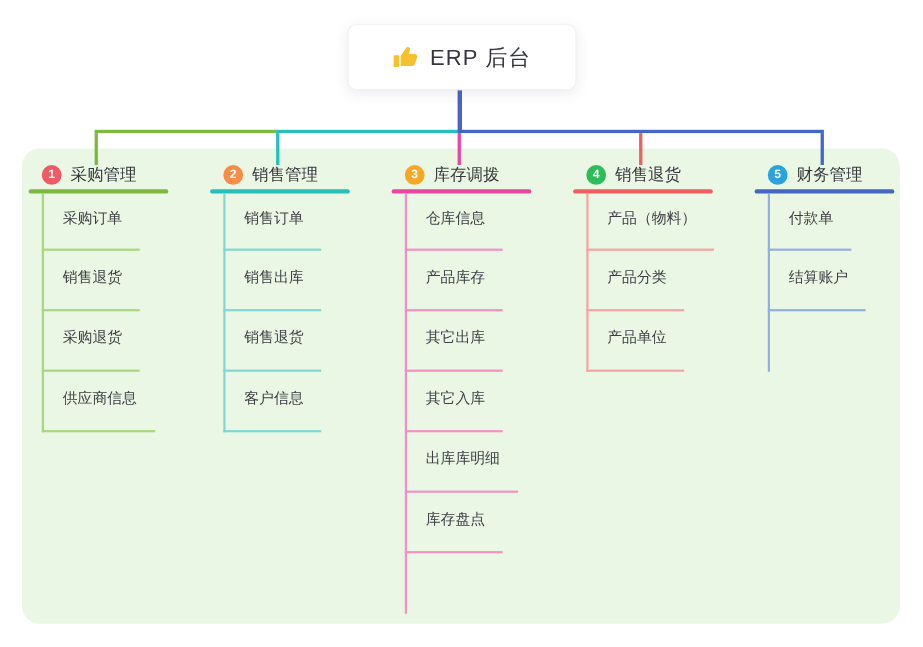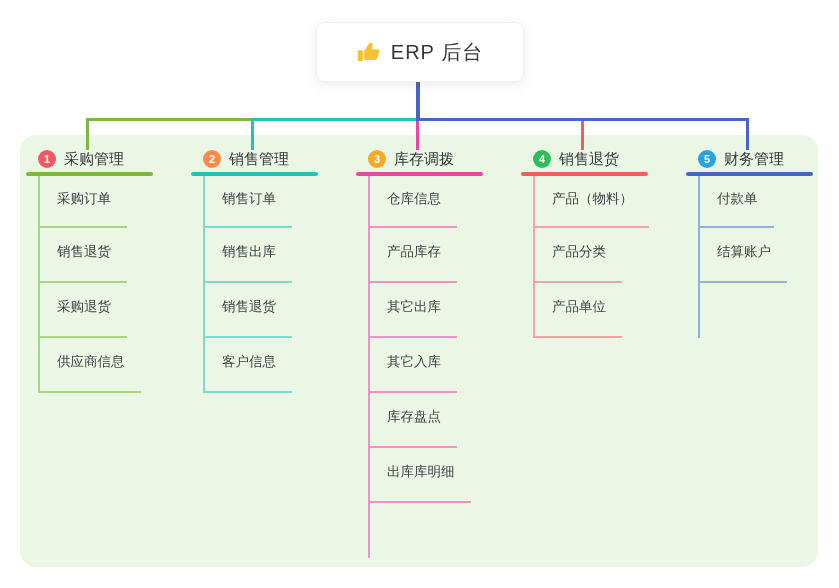--- a/index.html
+++ b/index.html
@@ -185,24 +185,24 @@
           <div class="child" style="border-bottom-color: rgb(243, 145, 198);">
             <span class="child-label">产品库存</span>
           </div>
           <div class="child" style="border-bottom-color: rgb(243, 145, 198);">
             <span class="child-label">其它出库</span>
           </div>
           <div class="child" style="border-bottom-color: rgb(243, 145, 198);">
             <span class="child-label">其它入库</span>
           </div>
           <div class="child" style="border-bottom-color: rgb(243, 145, 198);">
+            <span class="child-label">出库库明细</span>
+          </div>
+          <div class="child" style="border-bottom-color: rgb(243, 145, 198);">
             <span class="child-label">库存盘点</span>
-          </div>
-          <div class="child" style="border-bottom-color: rgb(243, 145, 198);">
-            <span class="child-label">出库库明细</span>
           </div>
         </div>
   </div>
 
   <div class="branch" style="left: 521px; top: 146px;">
     <div class="branch-header">
       <span class="badge" style="background: rgb(45, 189, 89);">4</span>
       <span class="branch-label">销售退货</span>
     </div>
     <div class="branch-underline" style="background: rgb(242, 94, 94);"></div>

